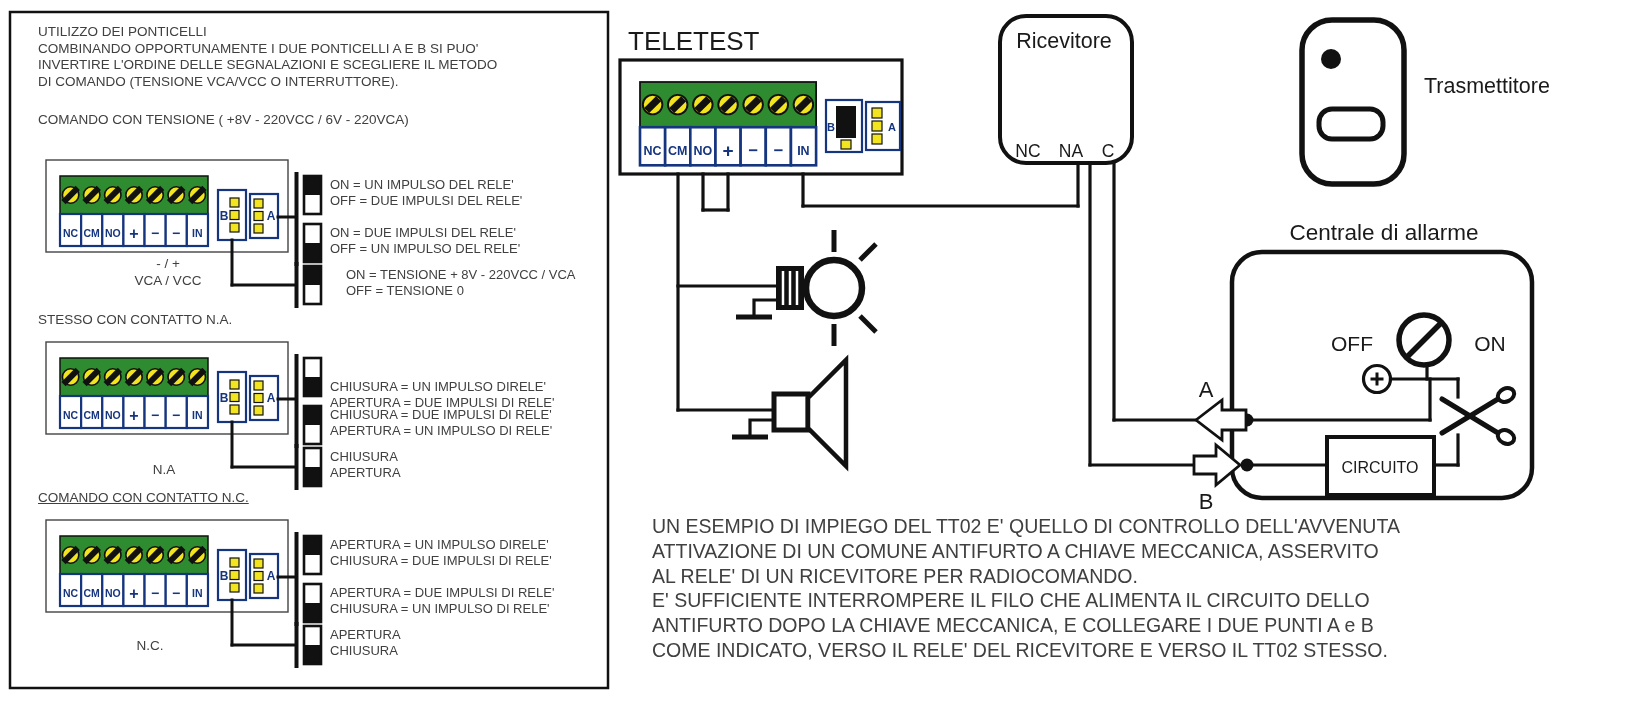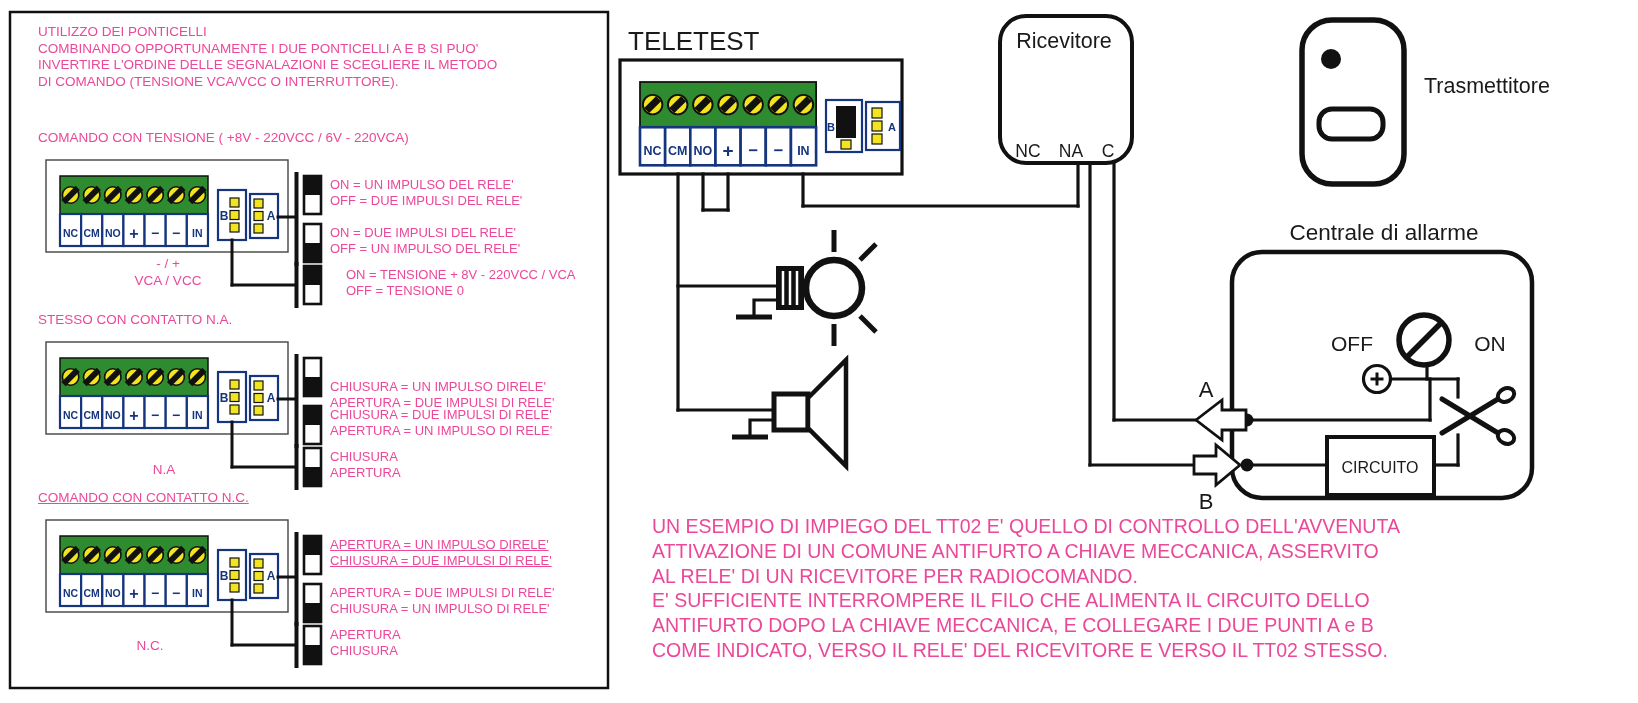--- a/index.html
+++ b/index.html
@@ -1,20 +1,20 @@
 <!DOCTYPE html>
 <html><head>
 <meta charset="utf-8">
 <style>
   html,body{margin:0;padding:0;background:#fff;}
   .stage{position:relative;width:1638px;height:703px;background:#ffffff;overflow:hidden;
          font-family:"Liberation Sans",sans-serif;color:#1a1a1a;}
   .layer{position:absolute;left:0;top:0;}
   svg text{font-family:"Liberation Sans",sans-serif;fill:#1a1a1a;}
-  .t{position:absolute;white-space:pre-line;color:#ec4899;}
+  .t{position:absolute;white-space:pre-line;color:#404040;}
   .s13{font-size:13px;line-height:16px;}
   .s13t{font-size:13.5px;line-height:16.5px;}
   .cap{font-size:13.5px;line-height:16.5px;text-align:center;width:100px;}
   .note{font-size:19.5px;line-height:24.8px;width:1000px;}
   .nvy{fill:#16357f;font-weight:bold;}
 </style>
 </head>
 <body>
 
 <div class="stage">
@@ -265,41 +265,41 @@
     <polygon points="1240,465 1216,445 1216,456 1194,456 1194,474 1216,474 1216,485" fill="#fff" stroke="#111" stroke-width="2.8"></polygon>
   </g>
   <text x="1206" y="509" font-size="22" text-anchor="middle">B</text>
 </svg>
 
 <div class="t s13t" style="left:38px;top:24px;">UTILIZZO DEI PONTICELLI
 COMBINANDO OPPORTUNAMENTE I DUE PONTICELLI A E B SI PUO'
 INVERTIRE L'ORDINE DELLE SEGNALAZIONI E SCEGLIERE IL METODO
 DI COMANDO (TENSIONE VCA/VCC O INTERRUTTORE).</div>
 
-<div class="t s13t" style="left:38px;top:130px;text-align:center;">COMANDO CON TENSIONE ( +8V - 220VCC / 6V - 220VCA)</div>
+<div class="t s13t" style="left:38px;top:112px;text-align:center;">COMANDO CON TENSIONE ( +8V - 220VCC / 6V - 220VCA)</div>
 <div class="t s13" style="left:330px;top:225px;">ON = DUE IMPULSI DEL RELE'
 OFF = UN IMPULSO DEL RELE'</div>
 <div class="t s13" style="left:330px;top:177px;">ON = UN IMPULSO DEL RELE'
 OFF = DUE IMPULSI DEL RELE'</div>
 <div class="t s13" style="left:330px;top:267px;margin-left:16px;">ON = TENSIONE + 8V - 220VCC / VCA
 OFF = TENSIONE 0</div>
 <div class="t cap" style="left:118px;top:256px;">- / +
 VCA / VCC</div>
 
 <div class="t s13t" style="left:38px;top:312px;">STESSO CON CONTATTO N.A.</div>
 <div class="t s13" style="left:330px;top:379px;">CHIUSURA = UN IMPULSO DIRELE'
 APERTURA = DUE IMPULSI DI RELE'</div>
 <div class="t s13" style="left:330px;top:407px;">CHIUSURA = DUE IMPULSI DI RELE'
 APERTURA = UN IMPULSO DI RELE'</div>
 <div class="t s13" style="left:330px;top:449px;">CHIUSURA
 APERTURA</div>
 <div class="t cap" style="left:114px;top:462px;">N.A</div>
 
 <div class="t s13t" style="left:38px;top:490px;text-decoration:underline;">COMANDO CON CONTATTO N.C.</div>
-<div class="t s13" style="left:330px;top:537px;text-decoration:underline;">APERTURA = UN IMPULSO DIRELE'
+<div class="t s13" style="left:330px;top:537px;">APERTURA = UN IMPULSO DIRELE'
 CHIUSURA = DUE IMPULSI DI RELE'</div>
 <div class="t s13" style="left:330px;top:585px;">APERTURA = DUE IMPULSI DI RELE'
 CHIUSURA = UN IMPULSO DI RELE'</div>
 <div class="t s13" style="left:330px;top:627px;">APERTURA
 CHIUSURA</div>
 <div class="t cap" style="left:100px;top:638px;">N.C.</div>
 
 <div class="t note" style="left:652px;top:514px;">UN ESEMPIO DI IMPIEGO DEL TT02 E' QUELLO DI CONTROLLO DELL'AVVENUTA
 ATTIVAZIONE DI UN COMUNE ANTIFURTO A CHIAVE MECCANICA, ASSERVITO
 AL RELE' DI UN RICEVITORE PER RADIOCOMANDO.

